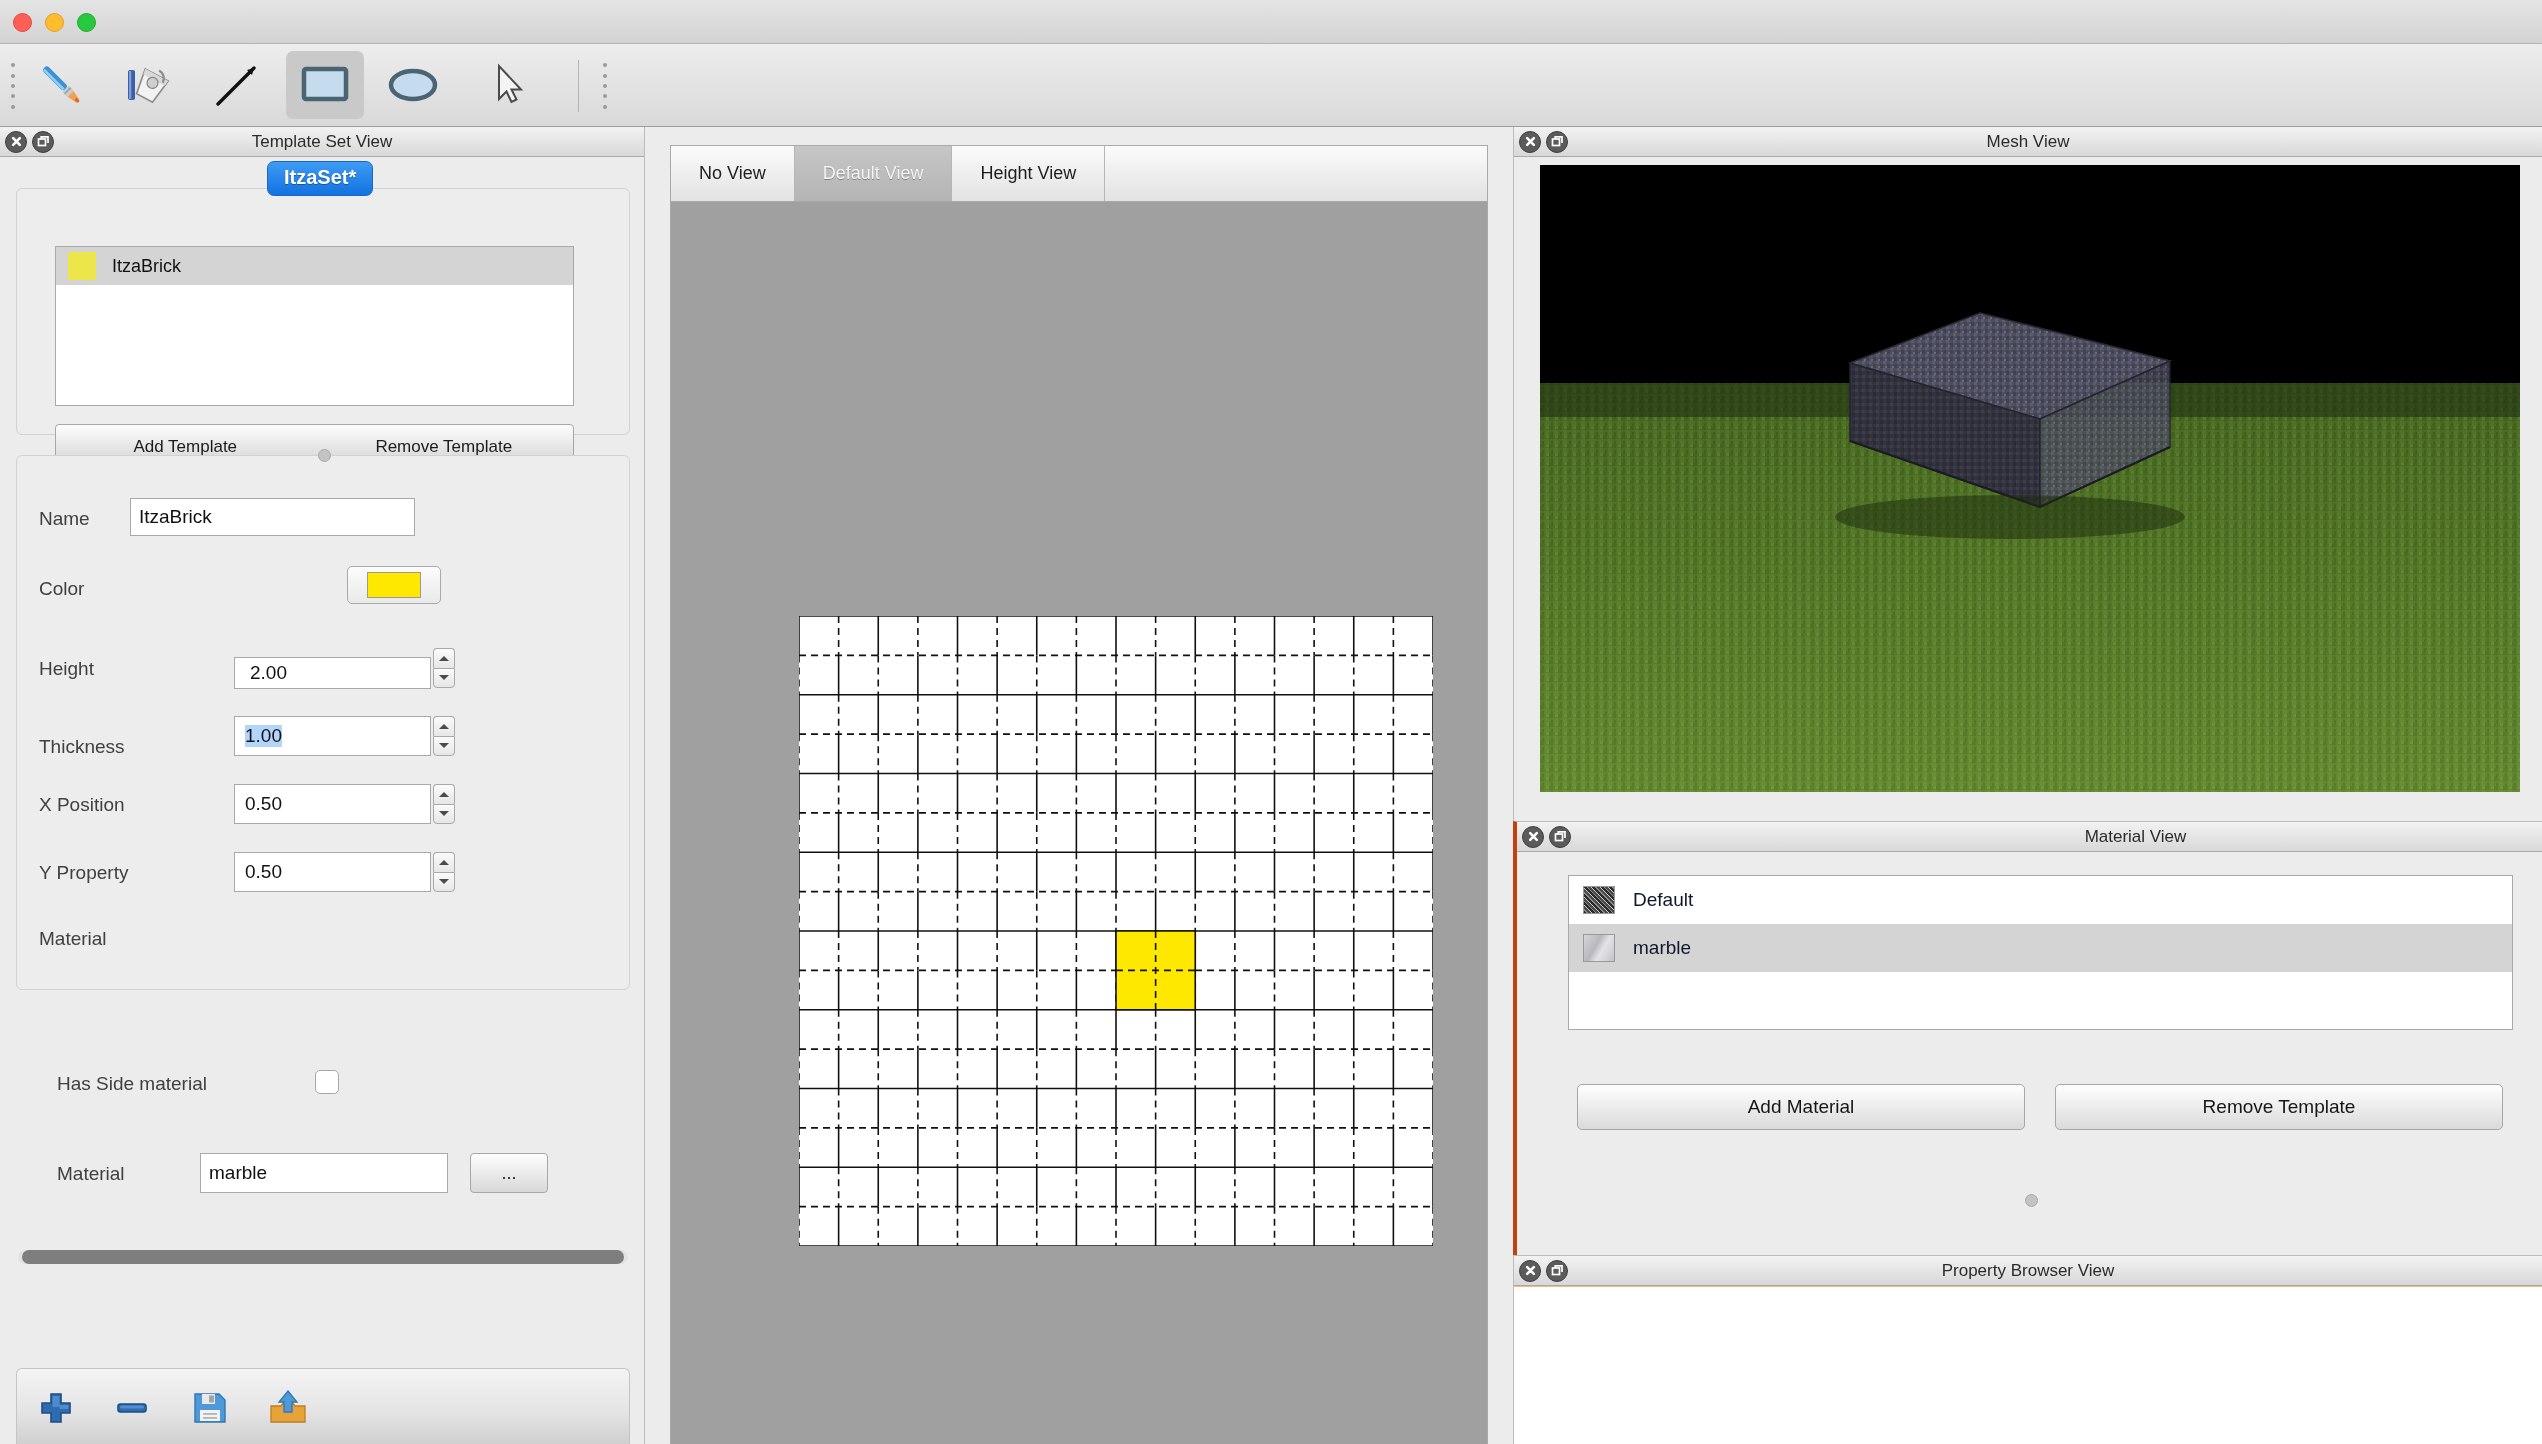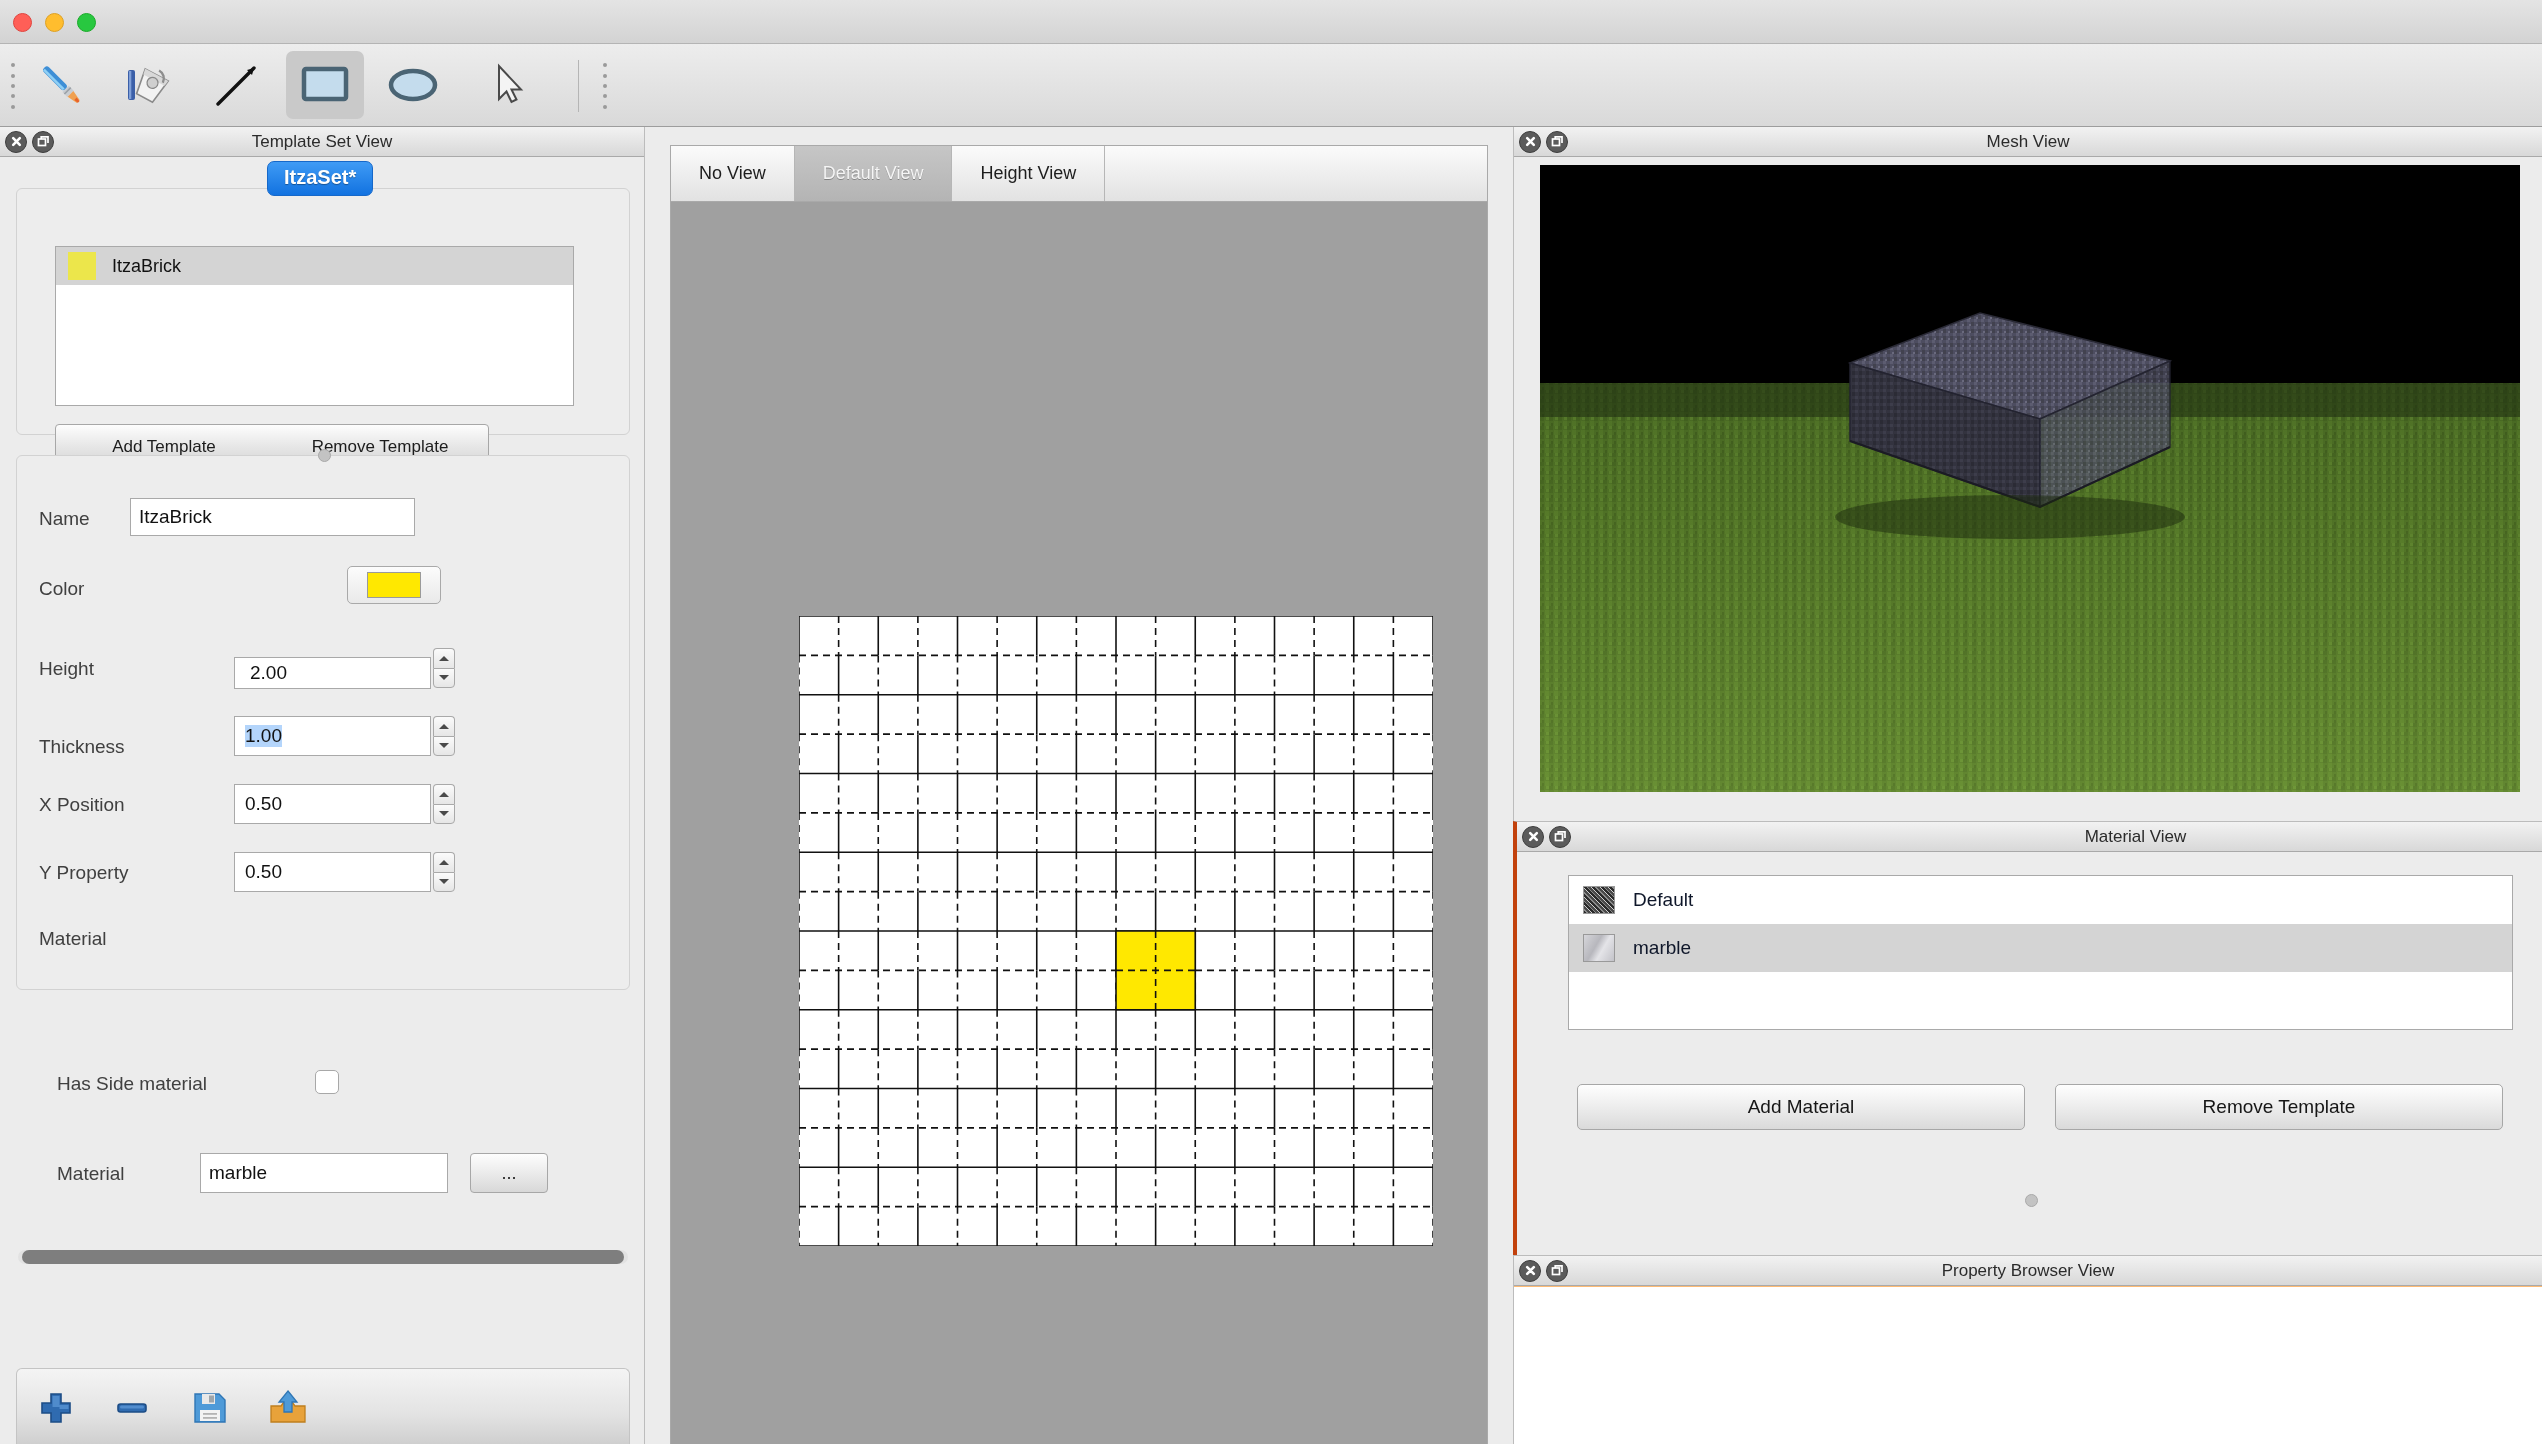--- a/index.html
+++ b/index.html
@@ -99,21 +99,21 @@
     font-size: 18px; color: #111;
   }
   .list-row.selected { background: #d4d4d4; }
   .swatch { width: 28px; height: 28px; display: block; }
 
   .btn-bar {
     position: absolute; display: flex;
     background: linear-gradient(to bottom, #fdfdfd 0%, #e6e6e6 50%, #d2d2d2 100%);
     border: 1px solid #a7a7a7; border-radius: 4px; overflow: hidden;
   }
-  #template-btns { left: 38px; top: 235px; width: 434px; height: 46px; }
+  #template-btns { left: 38px; top: 235px; width: 519px; height: 46px; }
   .bbtn {
     flex: 1; display: flex; align-items: center; justify-content: center;
     font-size: 17px; color: #1c1c1c;
   }
 
   #props-group { left: 16px; top: 297px; width: 614px; height: 535px; }
 
   .prop-label {
     position: absolute; font-size: 19px; color: #404040; white-space: nowrap;
   }

